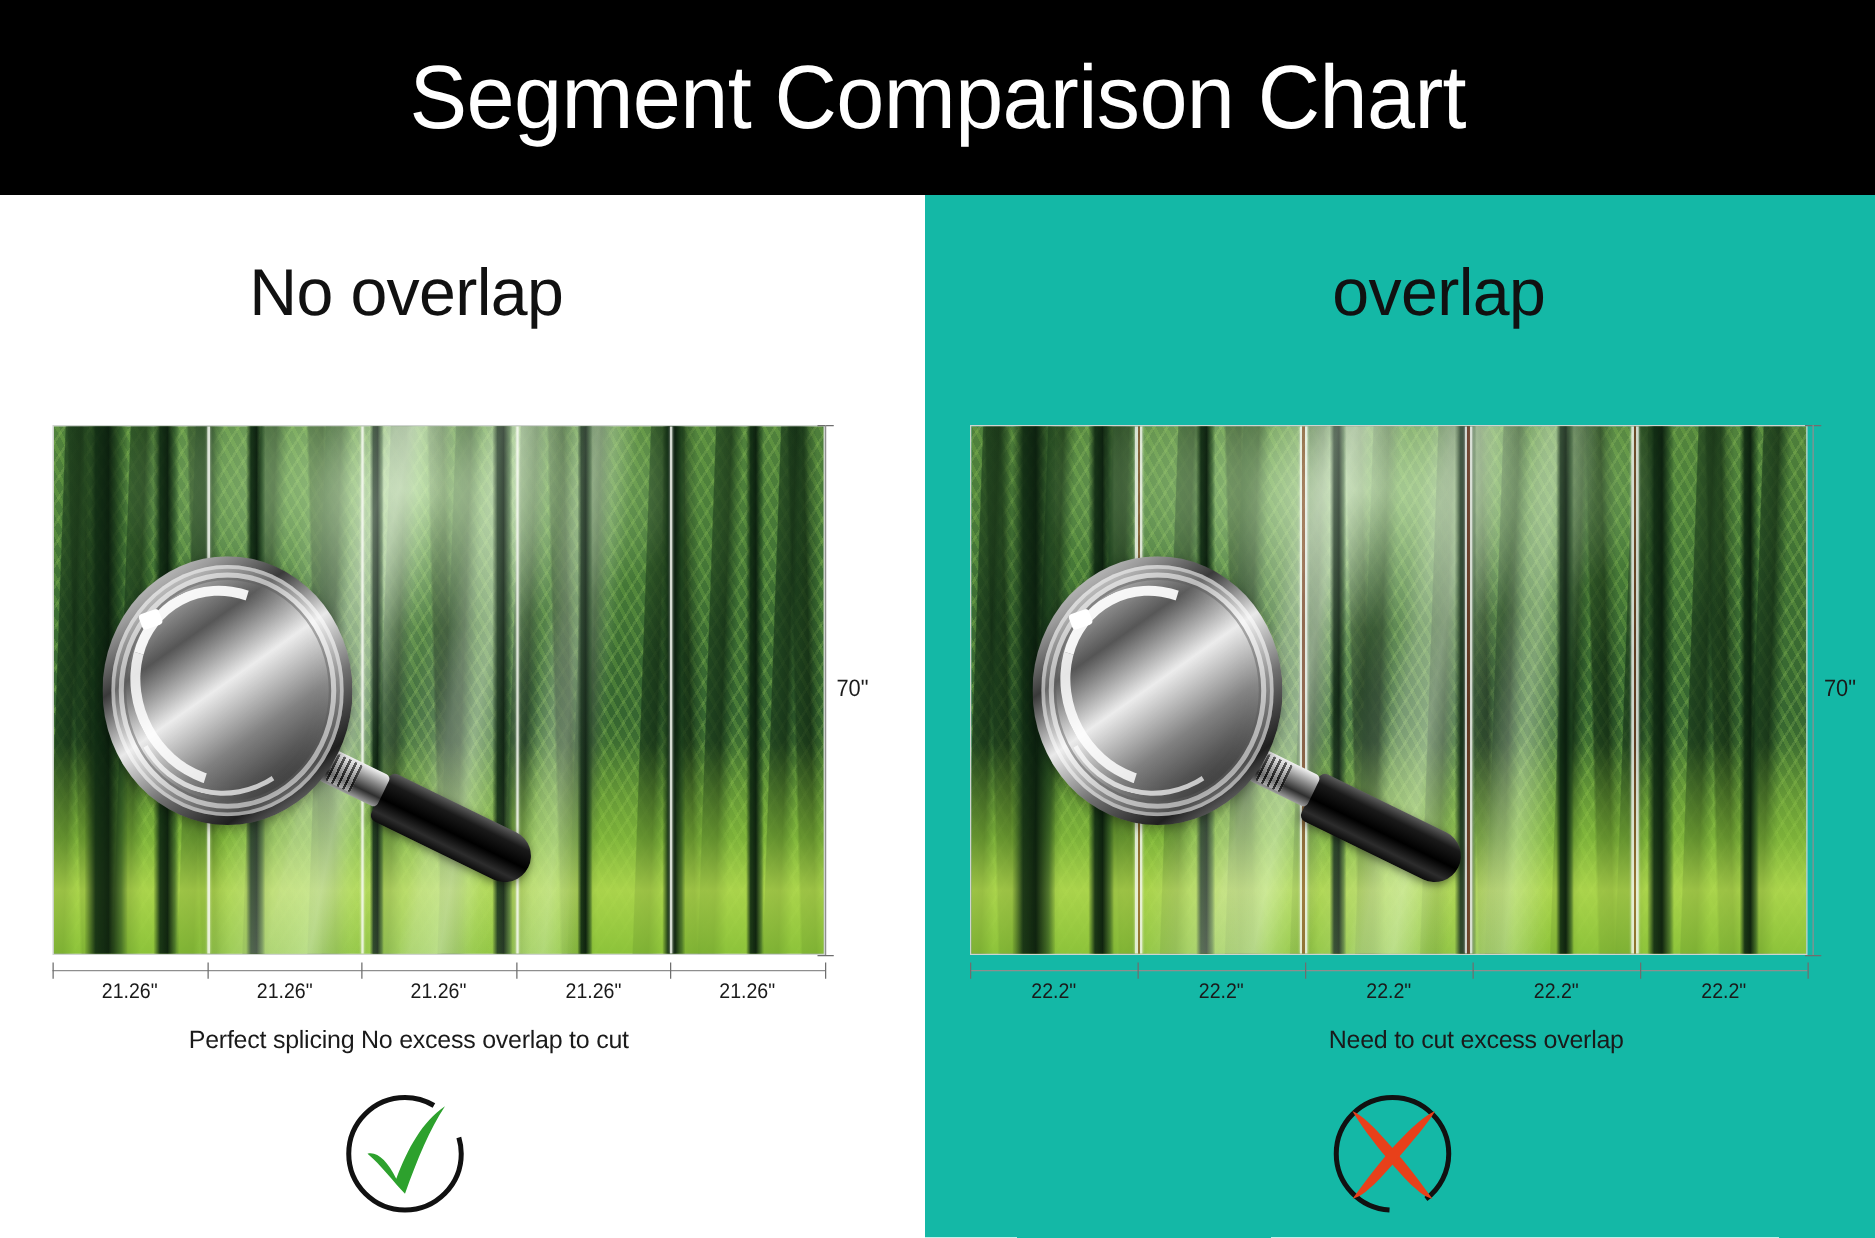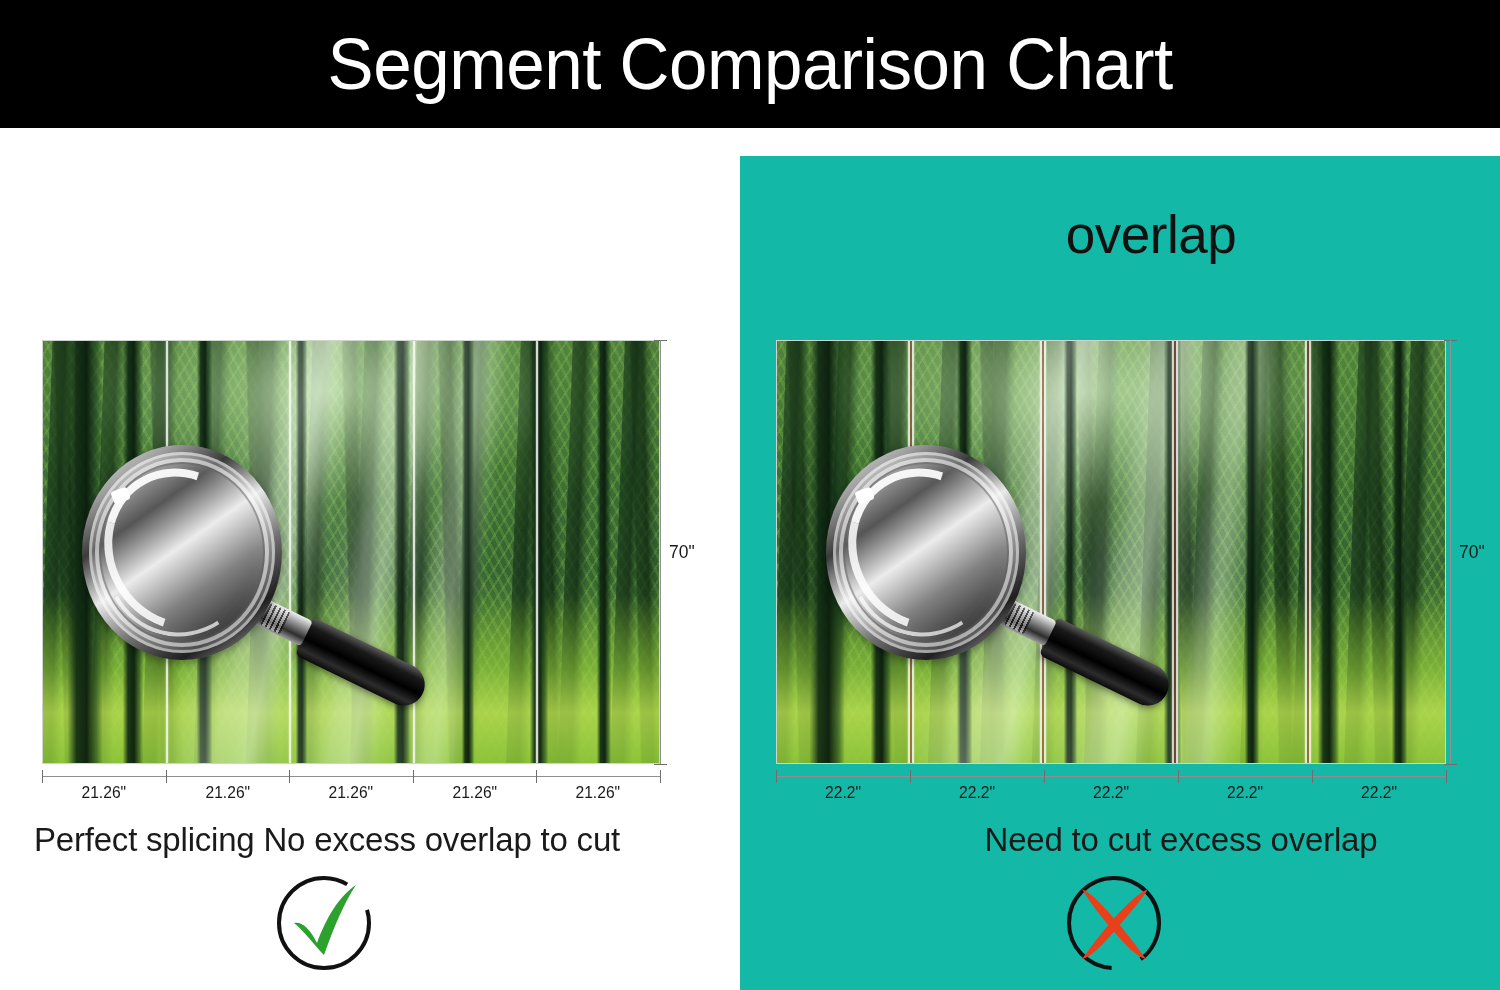--- a/index.html
+++ b/index.html
@@ -15,21 +15,21 @@
   #root {
     position: relative;
     width: 1500px;
     height: 990px;
   }
 
   
   .title-bar {
     position: absolute;
     left: 0; top: 0;
-    width: 1500px; height: 128px;
+    width: 1500px; height: 156px;
     background: #000000;
     display: flex;
     align-items: center;
     justify-content: center;
   }
   .title-text {
     color: #ffffff;
     font-size: 72px;
     font-weight: 400;
     letter-spacing: -0.5px;
@@ -247,21 +247,21 @@
     color: #1a1a1a;
     white-space: nowrap;
     transform: scaleX(0.92);
   }
 
   
   .caption {
     position: absolute;
     width: 100%;
     text-align: center;
-    font-size: 33px;
+    font-size: 20px;
     color: #1a1a1a;
     letter-spacing: -0.2px;
   }
   .panel-left  .caption { top: 665px; padding-right: 86px; }
   .panel-right .caption { top: 665px; padding-right: 36px; margin-left: 28px; }
 
   
   .verdict {
     position: absolute;
     top: 715px;
@@ -275,20 +275,21 @@
 </head>
 <body>
 
 <div id="root">
 
   <div class="title-bar">
     <div class="title-text">Segment Comparison Chart</div>
   </div>
 
   <div class="panel panel-left">
+    <div class="panel-heading">No overlap</div>
 
     <div class="mural-wrap left">
       <div class="mural">
         <div class="trunk" style="left:4%;  width:5.5%;"></div>
         <div class="trunk" style="left:13%; width:3.2%;"></div>
         <div class="trunk" style="left:25%; width:2.4%;"></div>
         <div class="trunk" style="left:41%; width:1.8%;"></div>
         <div class="trunk" style="left:57%; width:2.6%;"></div>
         <div class="trunk" style="left:68%; width:2.0%;"></div>
         <div class="trunk" style="left:79%; width:3.0%;"></div>

